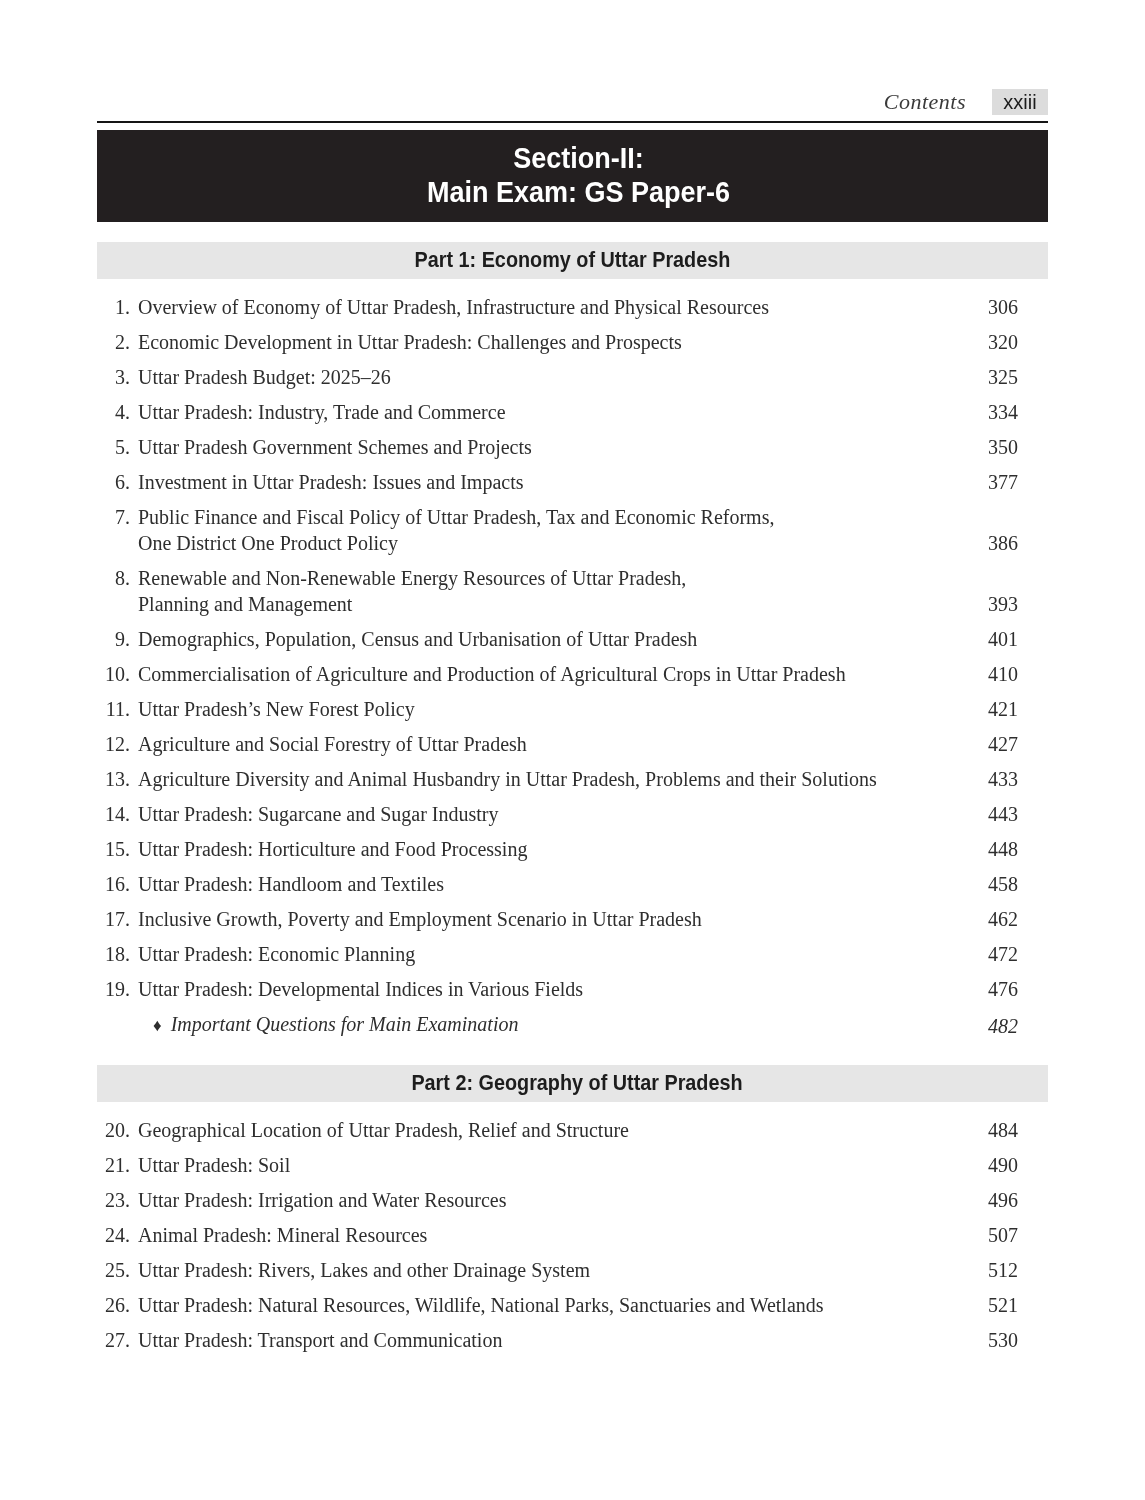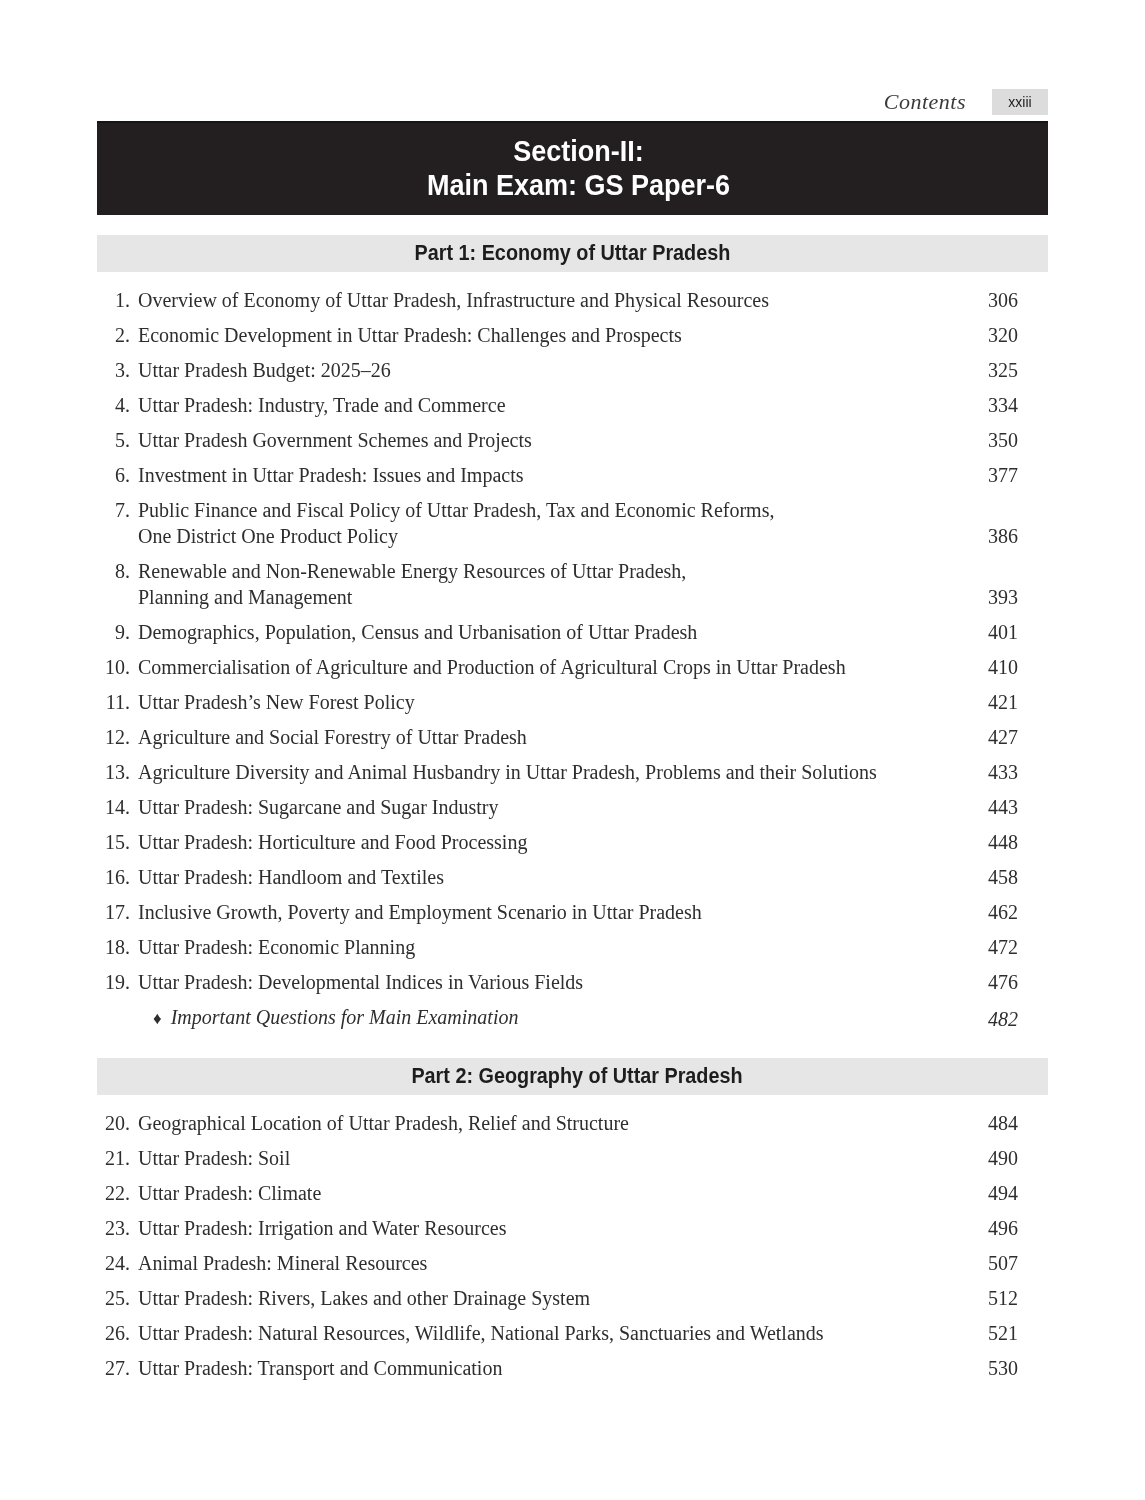--- a/index.html
+++ b/index.html
@@ -19,26 +19,27 @@
     display: flex; justify-content: flex-end; align-items: center;
     height: 32px;
   }
   .contents-label {
     font-style: italic; font-size: 22px; color: #3a3a3a;
     margin-right: 26px; letter-spacing: 0.5px;
   }
   .pagenum-box {
     background: #dcdcdc; width: 56px; height: 26px;
     display: flex; align-items: center; justify-content: center;
-    font-family: "Liberation Sans", sans-serif; font-size: 14px; color: #1c1c1c;
+    font-family: "Liberation Sans", sans-serif; font-size: 20px; color: #1c1c1c;
   }
   .header-rule { border: 0; border-top: 2px solid #151515; margin: 3px 0 0 0; }
 
   
   .section-banner {
+    margin-top: 7px;
     background: #231f20; color: #ffffff;
     text-align: center; padding: 11px 0 13px 12px;
   }
   .banner-line {
     display: block;
     font-family: "Liberation Sans", sans-serif;
     font-weight: bold; font-size: 30px; line-height: 34px;
     transform: scaleX(0.90);
   }
 
@@ -199,25 +200,20 @@
           <span class="row-num">20.</span>
           <span class="row-title"><span>Geographical Location of Uttar Pradesh, Relief and Structure</span></span>
           <span class="row-page">484</span>
         </div>
         <div class="row">
           <span class="row-num">21.</span>
           <span class="row-title"><span>Uttar Pradesh: Soil</span></span>
           <span class="row-page">490</span>
         </div>
         <div class="row">
-          <span class="row-num">22.</span>
-          <span class="row-title"><span>Uttar Pradesh: Climate</span></span>
-          <span class="row-page">494</span>
-        </div>
-        <div class="row">
           <span class="row-num">23.</span>
           <span class="row-title"><span>Uttar Pradesh: Irrigation and Water Resources</span></span>
           <span class="row-page">496</span>
         </div>
         <div class="row">
           <span class="row-num">24.</span>
           <span class="row-title"><span>Animal Pradesh: Mineral Resources</span></span>
           <span class="row-page">507</span>
         </div>
         <div class="row">

